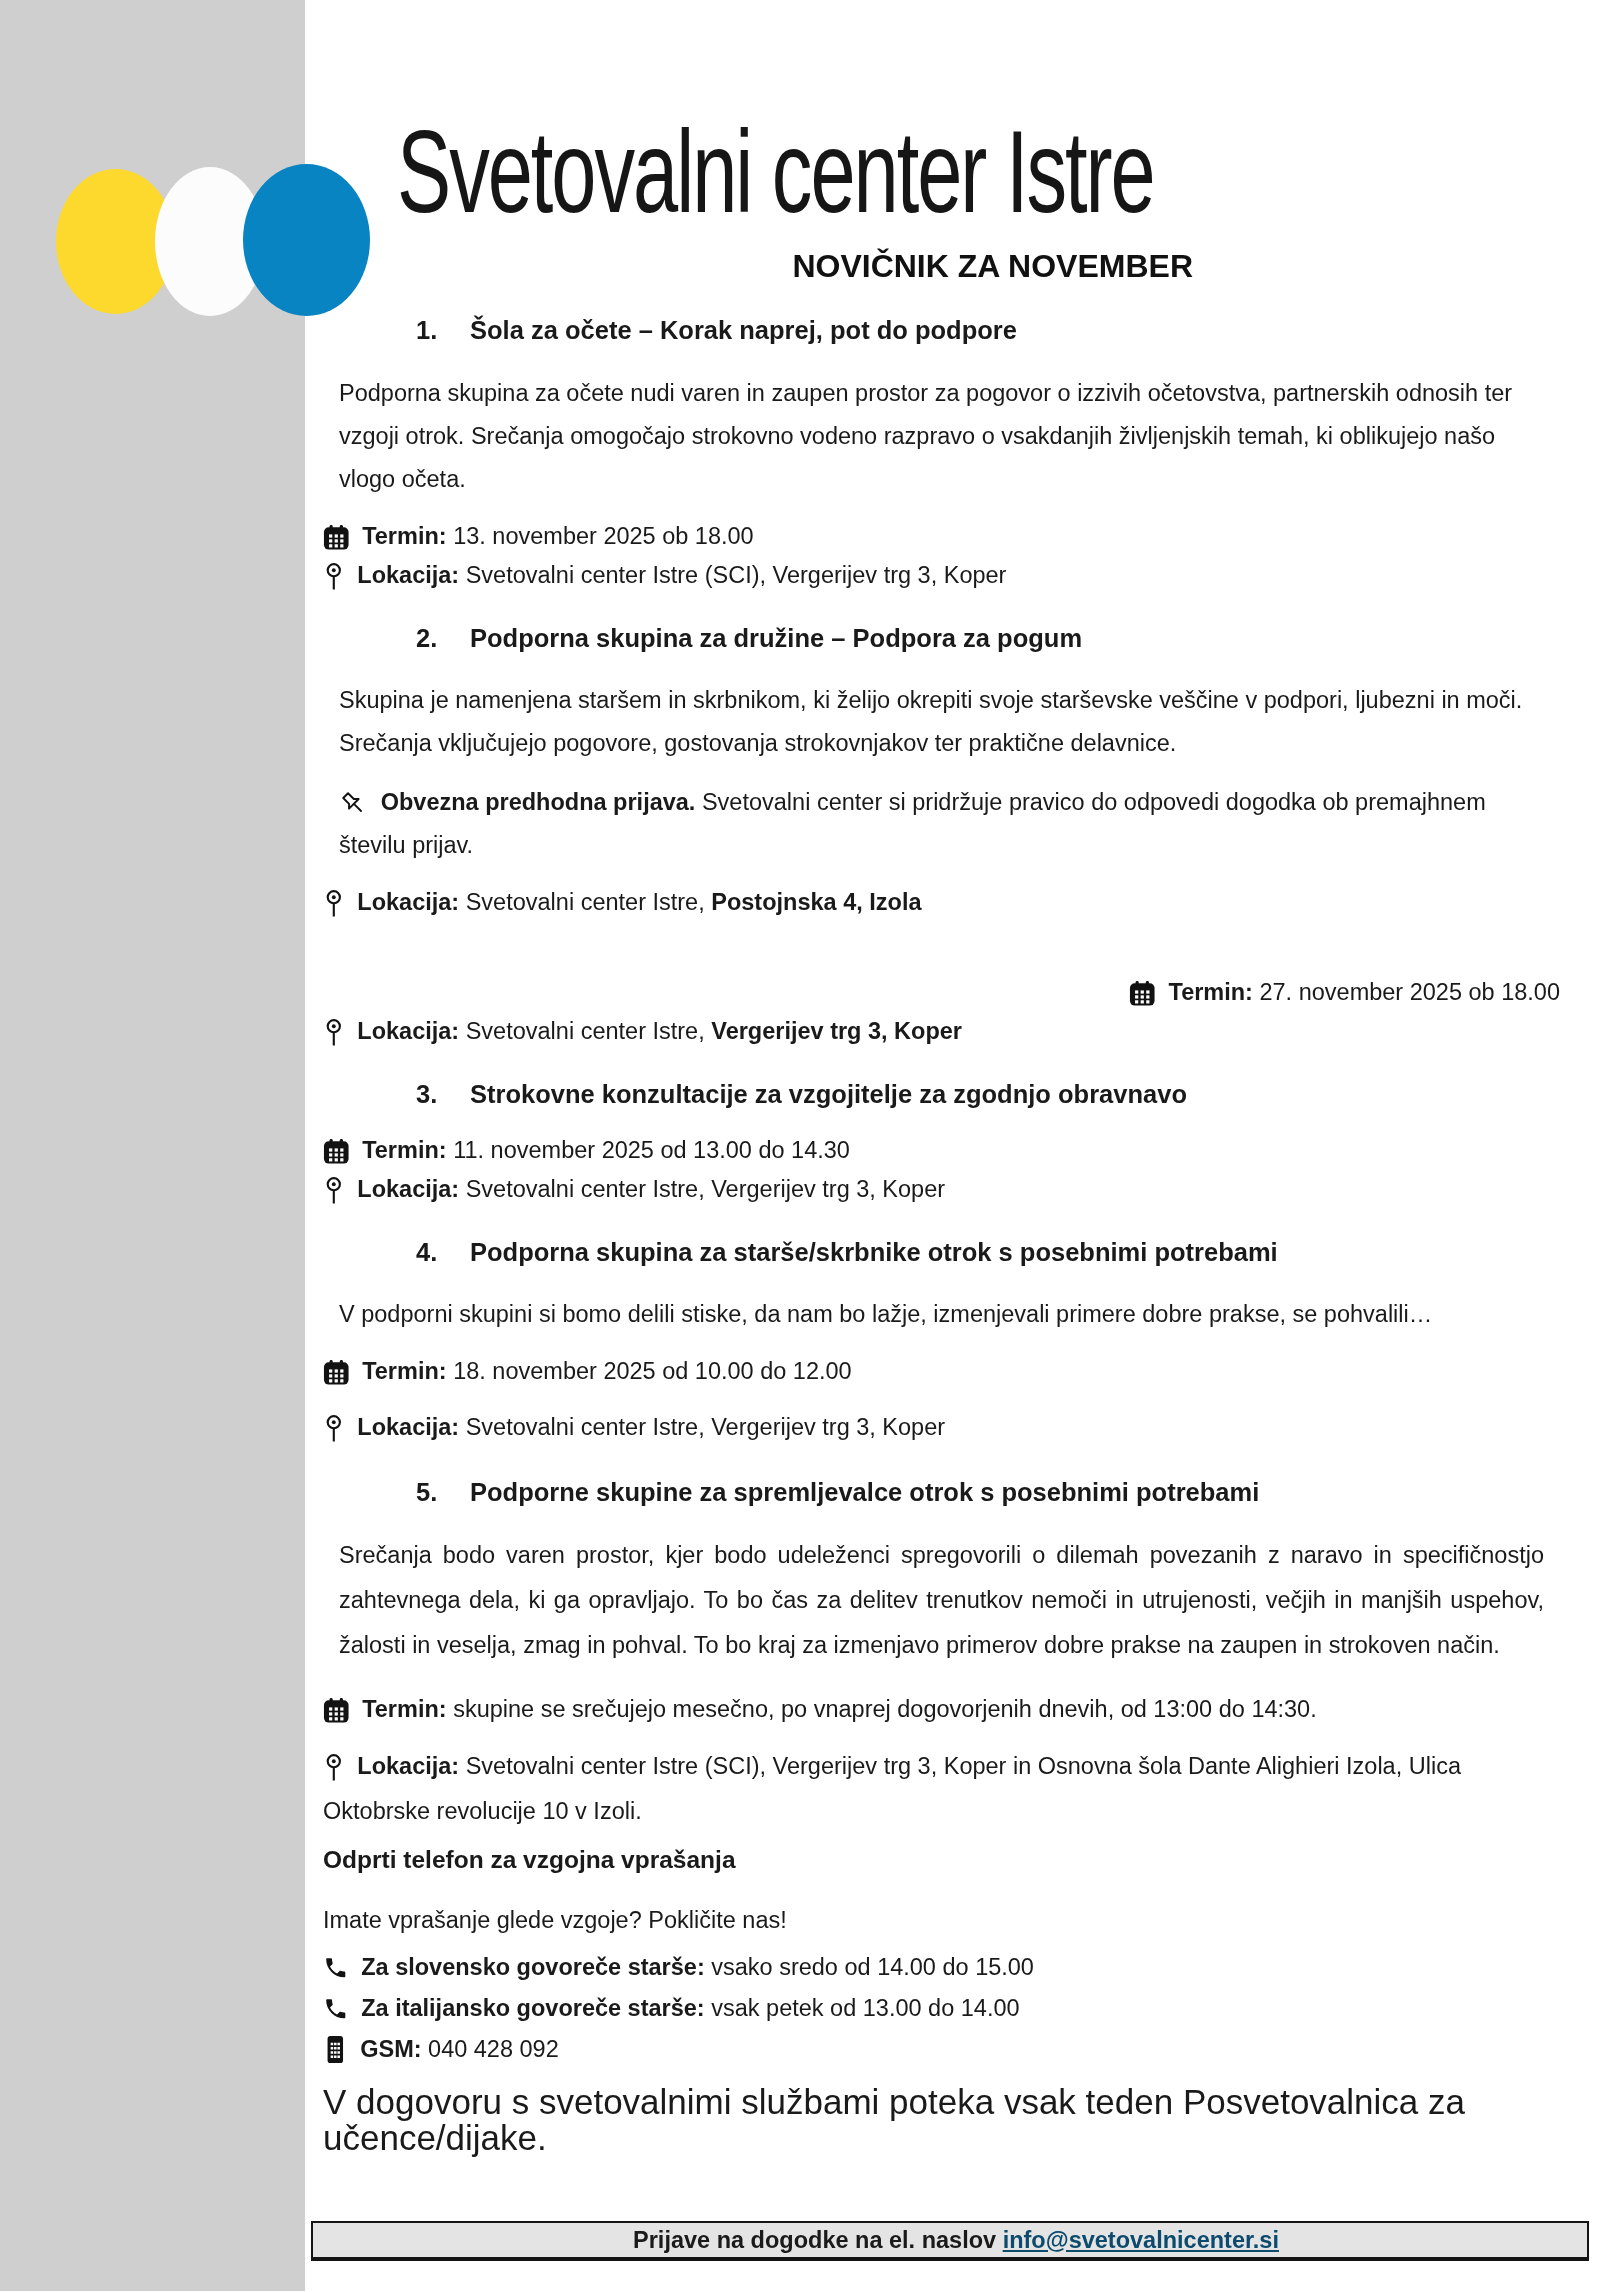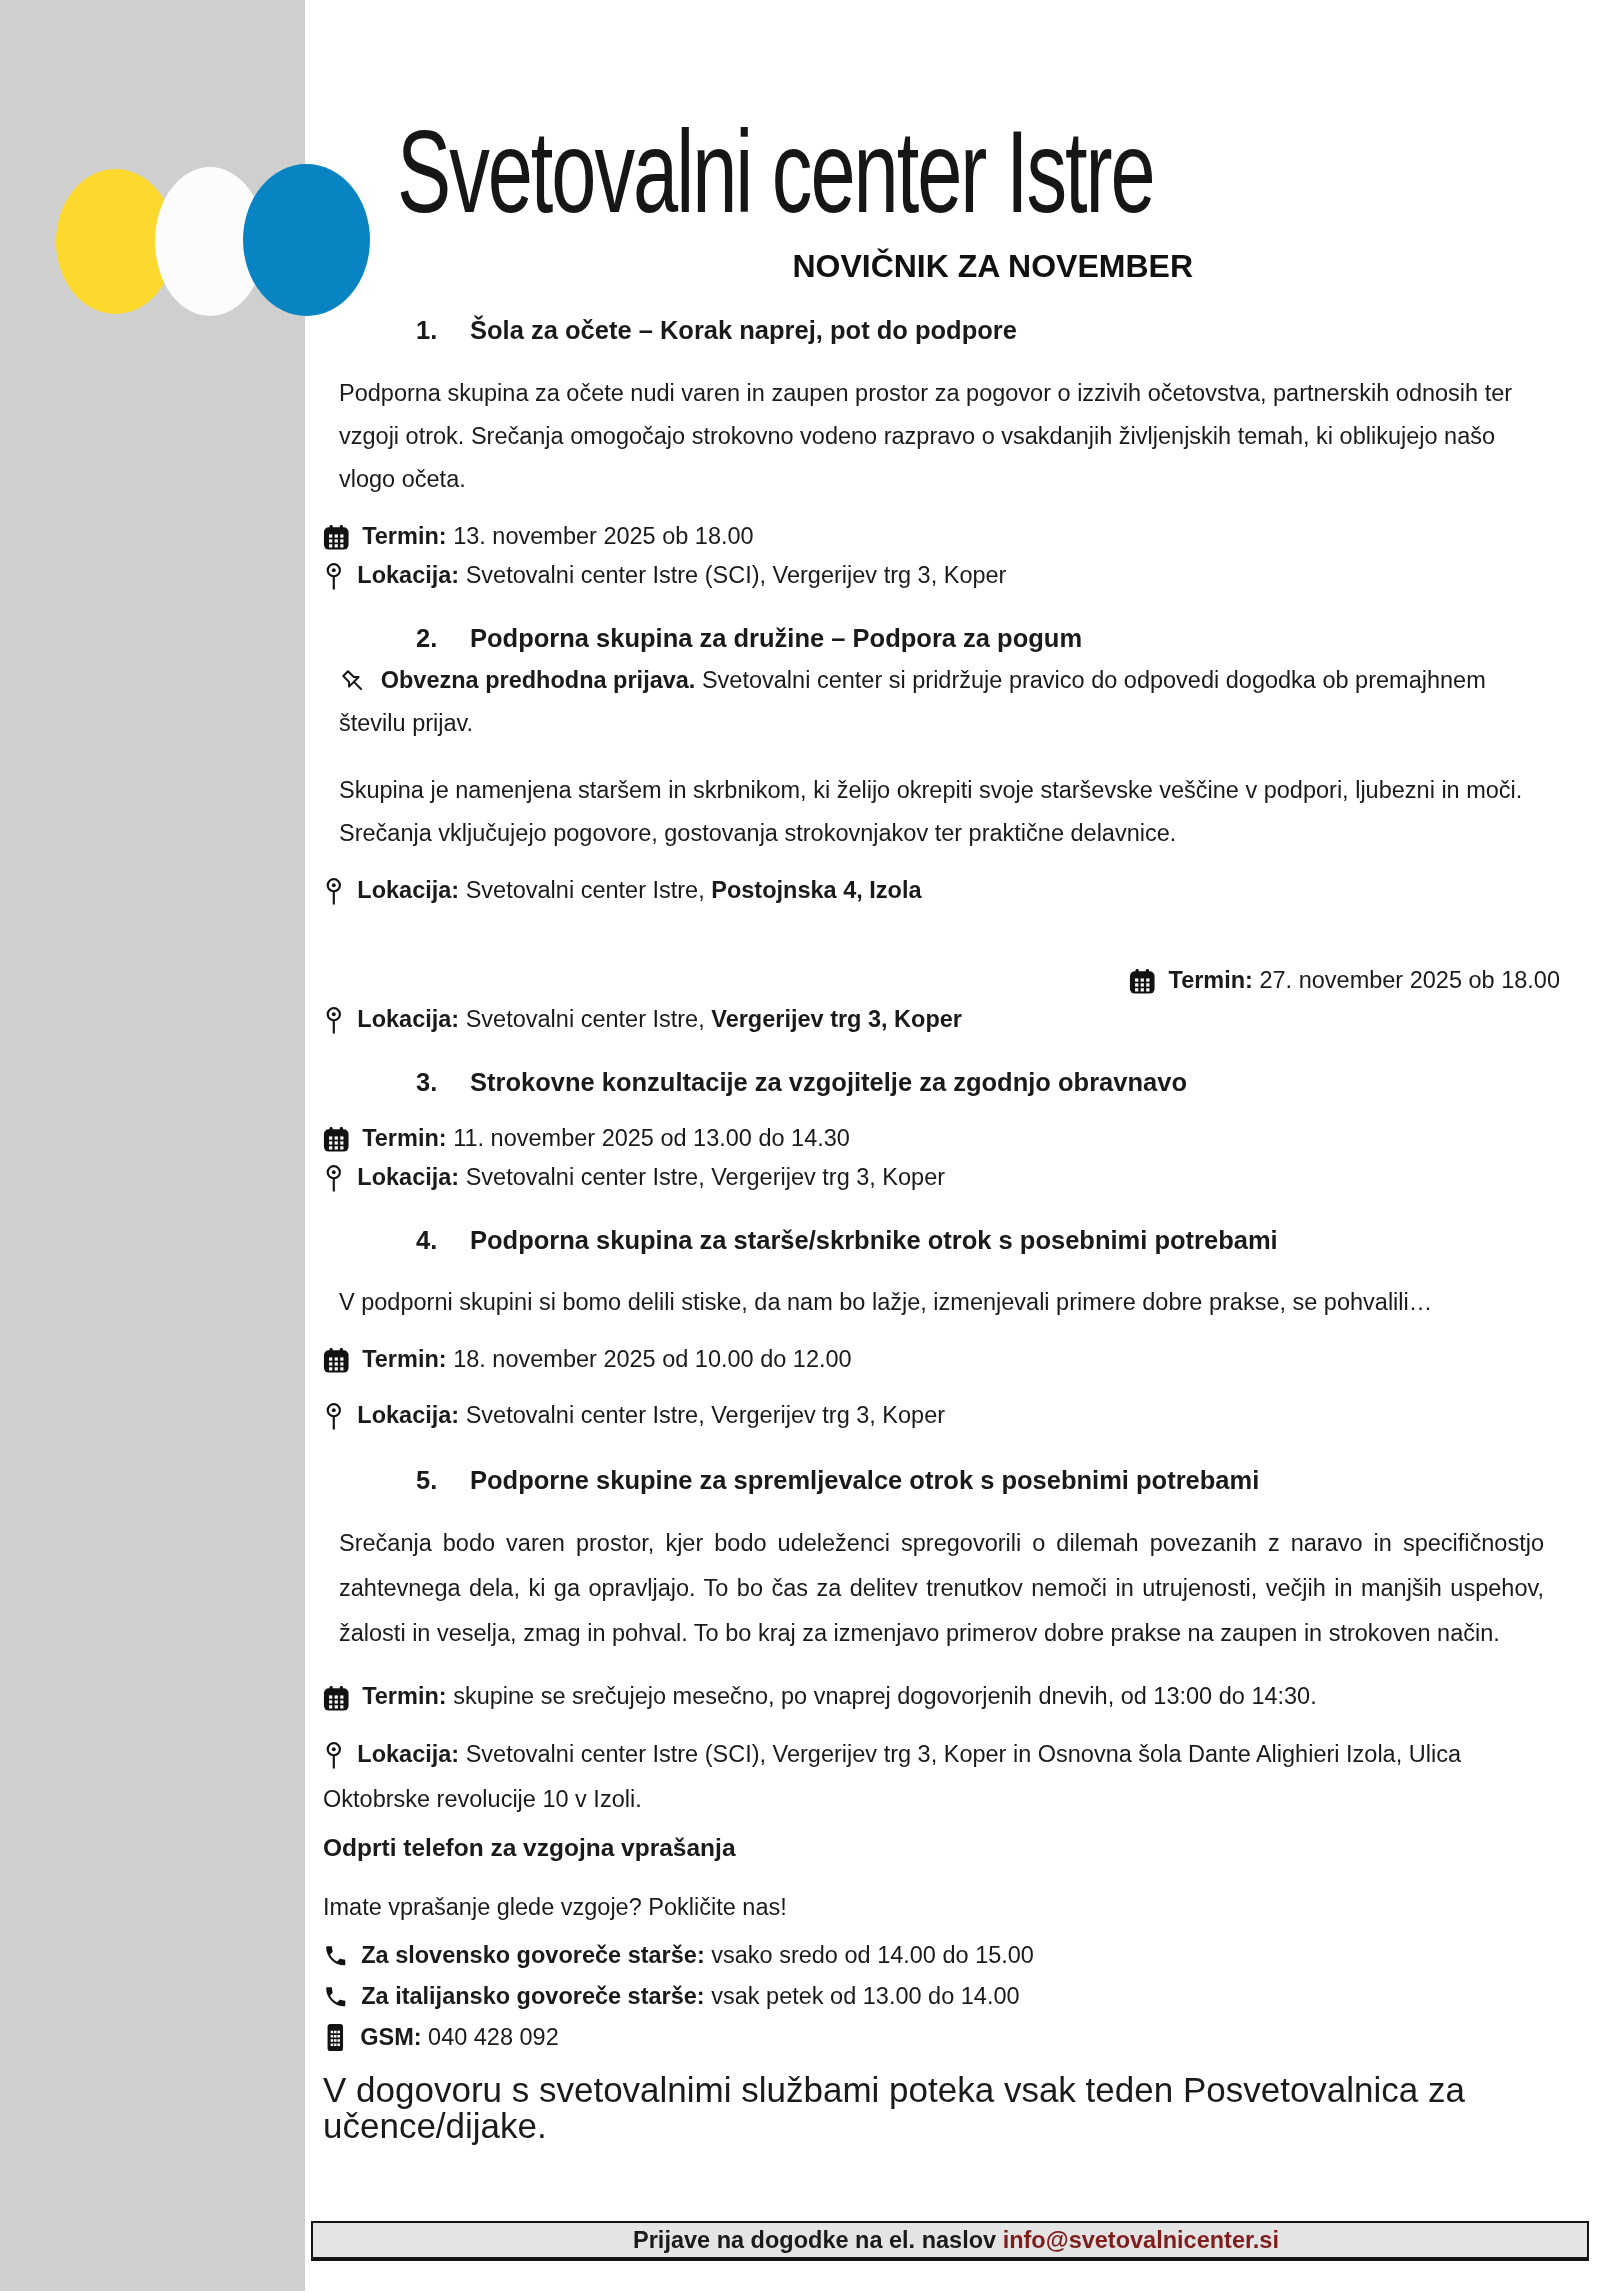--- a/index.html
+++ b/index.html
@@ -22,21 +22,21 @@
   .just{text-align:justify;}
   .iline{font-size:23.5px;line-height:39px;margin:0;}
   .iline2{font-size:23.5px;line-height:45px;margin:0;}
   .b{font-weight:bold;}
   .ic{vertical-align:-6.9px;margin-right:12.7px;}
   .sub-h{font-weight:bold;font-size:24.5px;line-height:31px;margin:0;}
   .closing{font-size:35px;line-height:36px;margin:0;}
   .footer-box{position:absolute;left:311px;top:2221px;width:1278px;height:40px;background:#e4e4e4;
               border:2px solid #141414;border-bottom-width:4.9px;box-sizing:border-box;
               display:flex;align-items:center;justify-content:center;font-size:23.5px;font-weight:bold;z-index:5;padding-left:12px;}
-  .link{color:#7f1d1d;font-weight:bold;cursor:pointer;}
+  .link{color:#0c4a6e;text-decoration:underline;font-weight:bold;cursor:pointer;}
   svg.defs{position:absolute;width:0;height:0;}
 </style>
 </head>
 <body>
 
 <svg class="defs" aria-hidden="true">
   <defs>
     <symbol id="i-cal" viewBox="0 0 28 28">
       <rect x="1" y="3.5" width="26" height="23.5" rx="5" fill="#121212"></rect>
       <rect x="7" y="1" width="3.2" height="5.5" rx="1.4" fill="#121212"></rect>
@@ -109,26 +109,26 @@
     <p class="iline">
       <svg class="ic" width="21.6" height="29" style="vertical-align:-7.8px;" viewBox="0 0 22 30">
           <use href="#i-pin"></use>
         </svg><span class="b">Lokacija:</span> <span>Svetovalni center Istre (SCI), Vergerijev trg 3, Koper</span>
     </p>
 
     <p class="sec-h" style="margin-top:27.4px;">
       <span class="num">2.</span>
       <span>Podporna skupina za družine – Podpora za pogum</span>
     </p>
+    <p class="para" style="margin-top:23.5px;">Skupina je namenjena staršem in skrbnikom, ki želijo okrepiti svoje starševske veščine v podpori, ljubezni in moči. Srečanja vključujejo pogovore, gostovanja strokovnjakov ter praktične delavnice.</p>
     <p class="para" style="margin-top:3.9px;">
       <svg class="ic" width="29" height="29" style="vertical-align:-7.8px;" viewBox="0 0 30 30">
           <use href="#i-push"></use>
         </svg><span class="b">Obvezna predhodna prijava.</span><span> Svetovalni center si pridržuje pravico do odpovedi dogodka ob premajhnem številu prijav.</span>
     </p>
-    <p class="para" style="margin-top:23.5px;">Skupina je namenjena staršem in skrbnikom, ki želijo okrepiti svoje starševske veščine v podpori, ljubezni in moči. Srečanja vključujejo pogovore, gostovanja strokovnjakov ter praktične delavnice.</p>
     <p class="iline">
       <svg class="ic" width="21.6" height="29" style="vertical-align:-7.8px;" viewBox="0 0 22 30">
           <use href="#i-pin"></use>
         </svg><span class="b">Lokacija:</span> <span>Svetovalni center Istre, </span><span class="b">Postojnska 4, Izola</span>
     </p>
     <p class="iline" style="margin-top:51px;text-align:right;">
       <svg class="ic" width="26.5" height="26.5" viewBox="0 0 27 27">
           <use href="#i-cal"></use>
         </svg><span class="b">Termin:</span> <span>27. november 2025 ob 18.00</span>
     </p>

